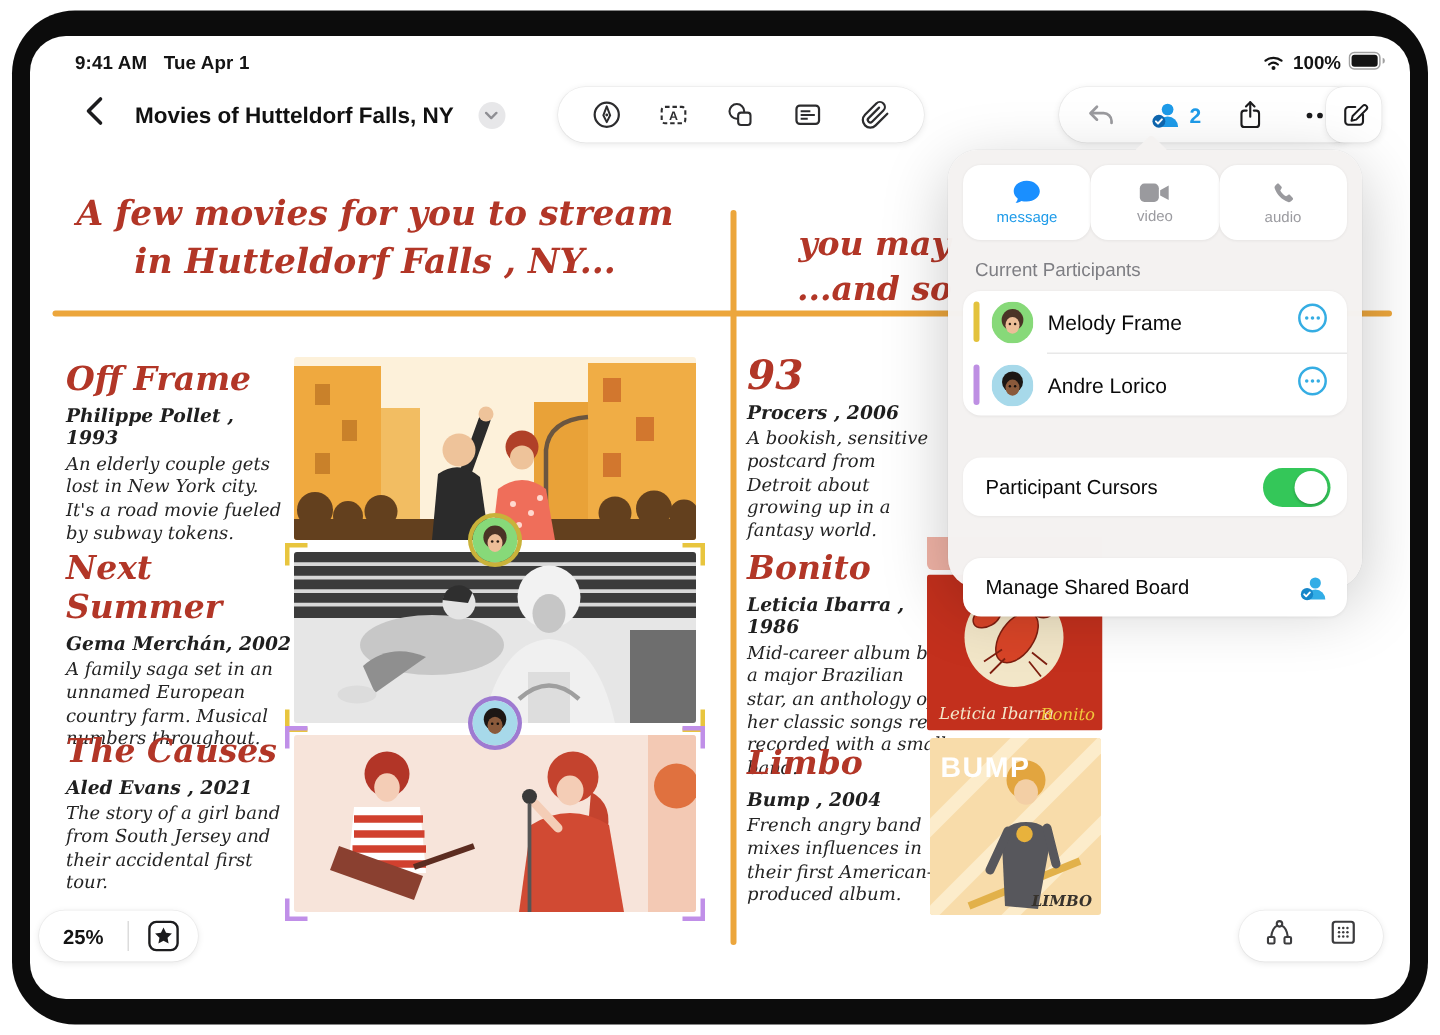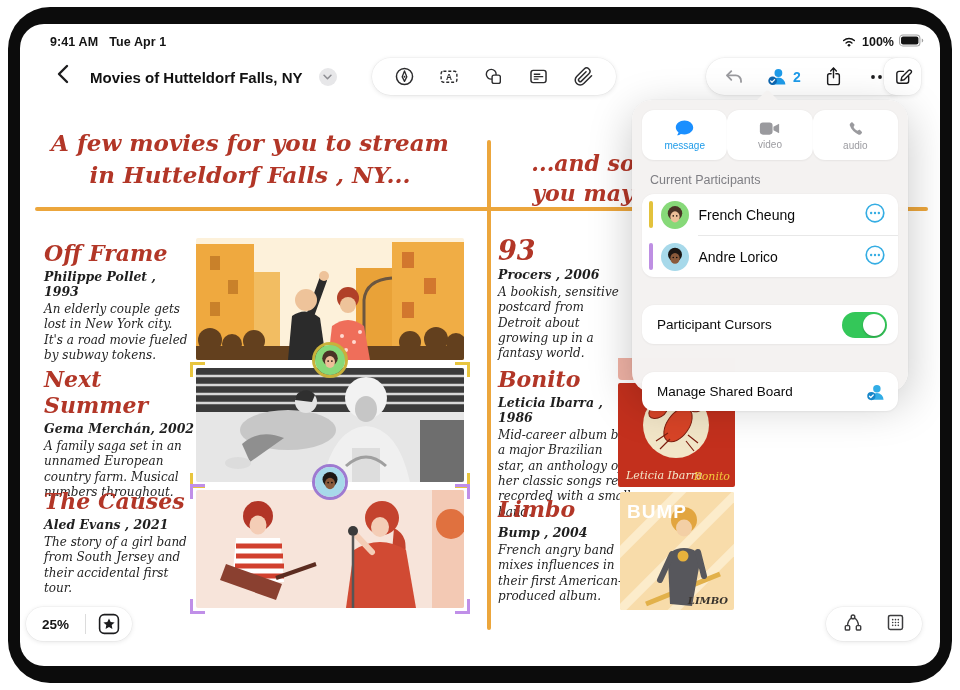--- a/index.html
+++ b/index.html
@@ -184,22 +184,22 @@
           <path d="M12.6 5.2 H7.2 A2.6 2.6 0 0 0 4.6 7.8 v9 a2.6 2.6 0 0 0 2.6 2.6 h9 a2.6 2.6 0 0 0 2.6 -2.6 v-5.4" stroke="#1c1c1e" stroke-width="1.7" fill="none" stroke-linecap="round"></path>
           <path d="M18.6 4.3 a2 2 0 0 1 2.9 2.9 L13.4 15.3 l-3.8 .9 .9 -3.8 z" stroke="#1c1c1e" stroke-width="1.6" fill="none" stroke-linejoin="round"></path>
         </svg>
     </div>
 
     <div class="heading" style="left:10px;top:103px;width:440px">
       <div>A few movies for you to stream</div>
       <div>in Hutteldorf Falls , NY...</div>
     </div>
     <div class="heading" style="left:478px;top:124px;width:170px;font-size:22px;line-height:30px">
+      <div>you may</div>
       <div>...and so</div>
-      <div>you may</div>
     </div>
     <div class="hline"></div>
     <div class="vline"></div>
 
     <div class="note" style="left:24px;top:216px;width:150px">
       <div class="note-title">Off Frame</div>
       <div class="note-byline">Philippe Pollet , 1993</div>
       <div class="note-desc">An elderly couple gets lost in New York city. It's a road movie fueled by subway tokens.</div>
     </div>
     <div class="note" style="left:24px;top:342px;width:152px">
@@ -418,21 +418,21 @@
             <span class="accent" style="background:#e3c23c"></span>
             <span class="p-avatar">
                 <svg viewBox="0 0 24 24">
                   <rect width="24" height="24" fill="#87d979"></rect>
                   <circle cx="12" cy="10.5" r="6.2" fill="#4a3326"></circle>
                   <ellipse cx="12" cy="13.6" rx="4" ry="4.8" fill="#edbe98"></ellipse>
                   <circle cx="10.5" cy="12.8" r=".7" fill="#2b1d14"></circle>
                   <circle cx="13.5" cy="12.8" r=".7" fill="#2b1d14"></circle>
                 </svg>
               </span>
-            <span class="p-name">French Cheung</span>
+            <span class="p-name">Melody Frame</span>
             <span><svg width="22" height="22" viewBox="0 0 24 24">
                   <circle cx="12" cy="12" r="9.6" stroke="#35ade3" stroke-width="1.8" fill="none"></circle>
                   <circle cx="7.8" cy="12" r="1.3" fill="#35ade3"></circle>
                   <circle cx="12" cy="12" r="1.3" fill="#35ade3"></circle>
                   <circle cx="16.2" cy="12" r="1.3" fill="#35ade3"></circle>
                 </svg></span>
           </div>
           <div class="p-div"></div>
           <div class="p-row">
             <span class="accent" style="background:#be8fe3"></span>

